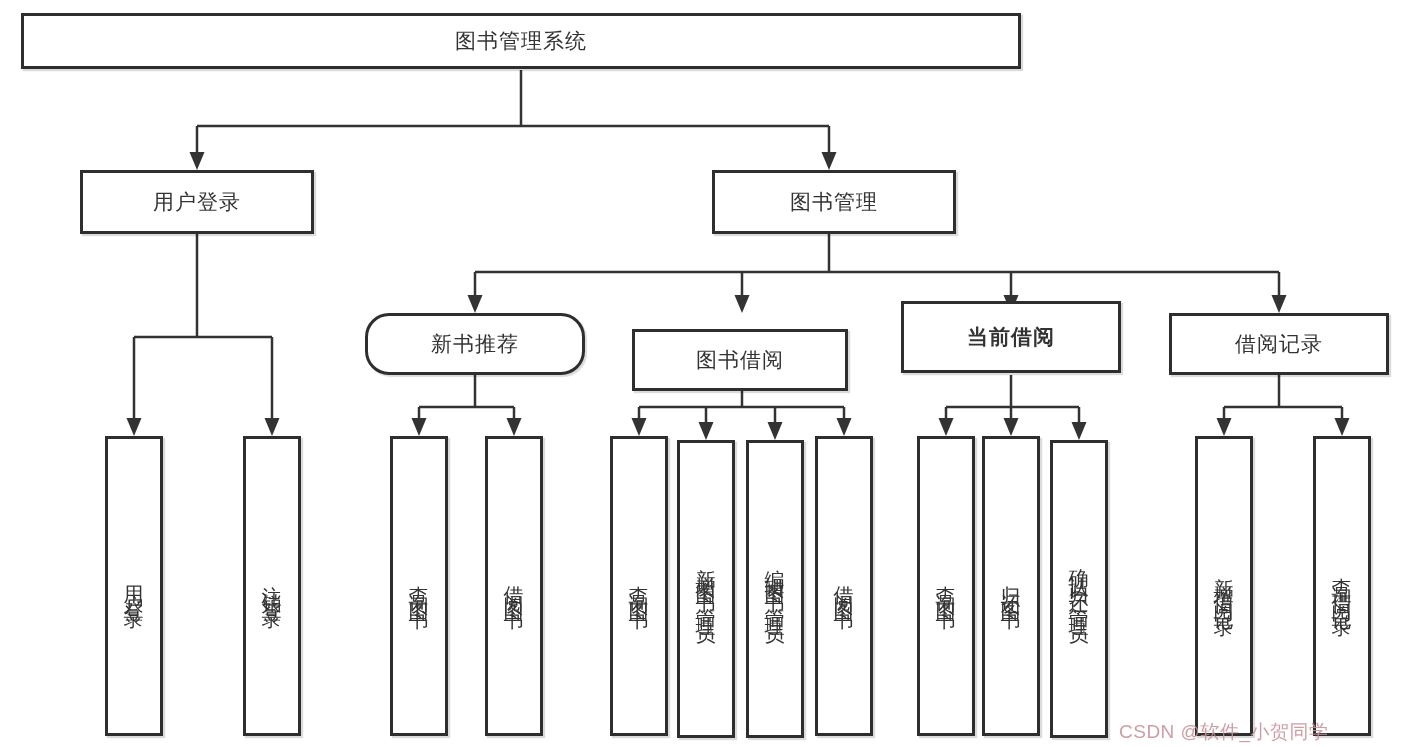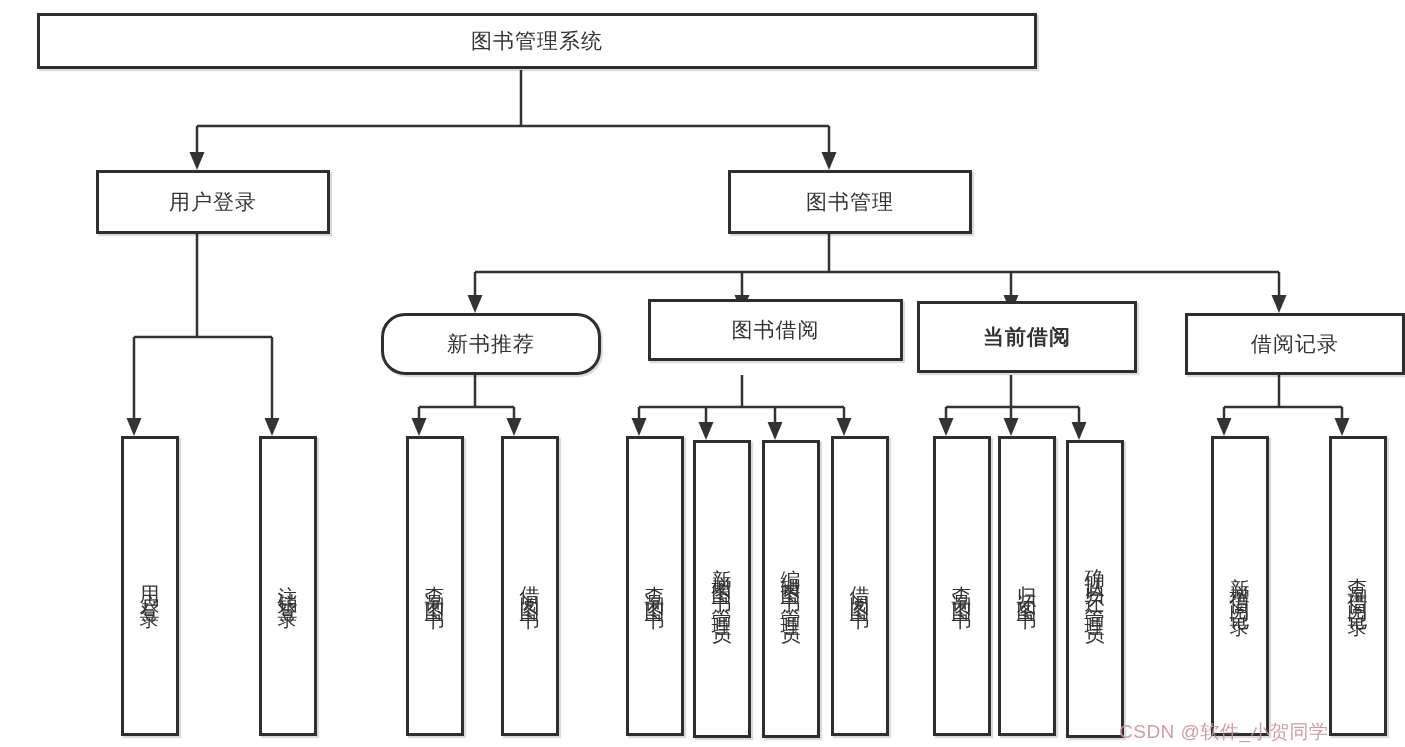--- a/index.html
+++ b/index.html
@@ -16,21 +16,20 @@
   }
   .node {
     position:absolute;
     background:#ffffff;
     border:3px solid #2e2e2e;
     box-shadow:2px 2px 1px rgba(0,0,0,0.14);
     display:flex; align-items:center; justify-content:center;
     font-size:21px; letter-spacing:1px;
     z-index:2;
     white-space:nowrap;
-    margin-left:16px;
   }
   .leaf {
     writing-mode:vertical-rl;
     text-orientation:mixed;
     font-size:20px;
     letter-spacing:8px;
     line-height:1;
     white-space:normal;
   }
   .watermark {
@@ -100,21 +99,21 @@
     <polygon points="1216.5,418 1231.5,418 1224,436" fill="#333333"></polygon>
     <polygon points="1334.5,418 1349.5,418 1342,436" fill="#333333"></polygon>
   </svg>
 
 <div class="node" style="left:21px; top:13px; width:1000px; height:56px;">图书管理系统</div>
 
 <div class="node" style="left:80px; top:170px; width:234px; height:64px;">用户登录</div>
 <div class="node" style="left:712px; top:170px; width:244px; height:64px;">图书管理</div>
 
 <div class="node" style="left:365px; top:313px; width:220px; height:62px;border-radius:24px;">新书推荐</div>
-<div class="node" style="left:632px; top:299px; width:255px; height:62px;">图书借阅</div>
+<div class="node" style="left:632px; top:329px; width:216px; height:62px;">图书借阅</div>
 <div class="node" style="left:901px; top:301px; width:220px; height:72px;font-weight:bold;">当前借阅</div>
 <div class="node" style="left:1169px; top:313px; width:220px; height:62px;">借阅记录</div>
 
 <div class="node leaf" style="left:105px; top:436px; width:58px; height:300px;">用户登录</div>
 <div class="node leaf" style="left:243px; top:436px; width:58px; height:300px;">注销登录</div>
 
 <div class="node leaf" style="left:390px; top:436px; width:58px; height:300px;">查询图书</div>
 <div class="node leaf" style="left:485px; top:436px; width:58px; height:300px;">借阅图书</div>
 
 <div class="node leaf" style="left:610px; top:436px; width:58px; height:300px;">查询图书</div>

